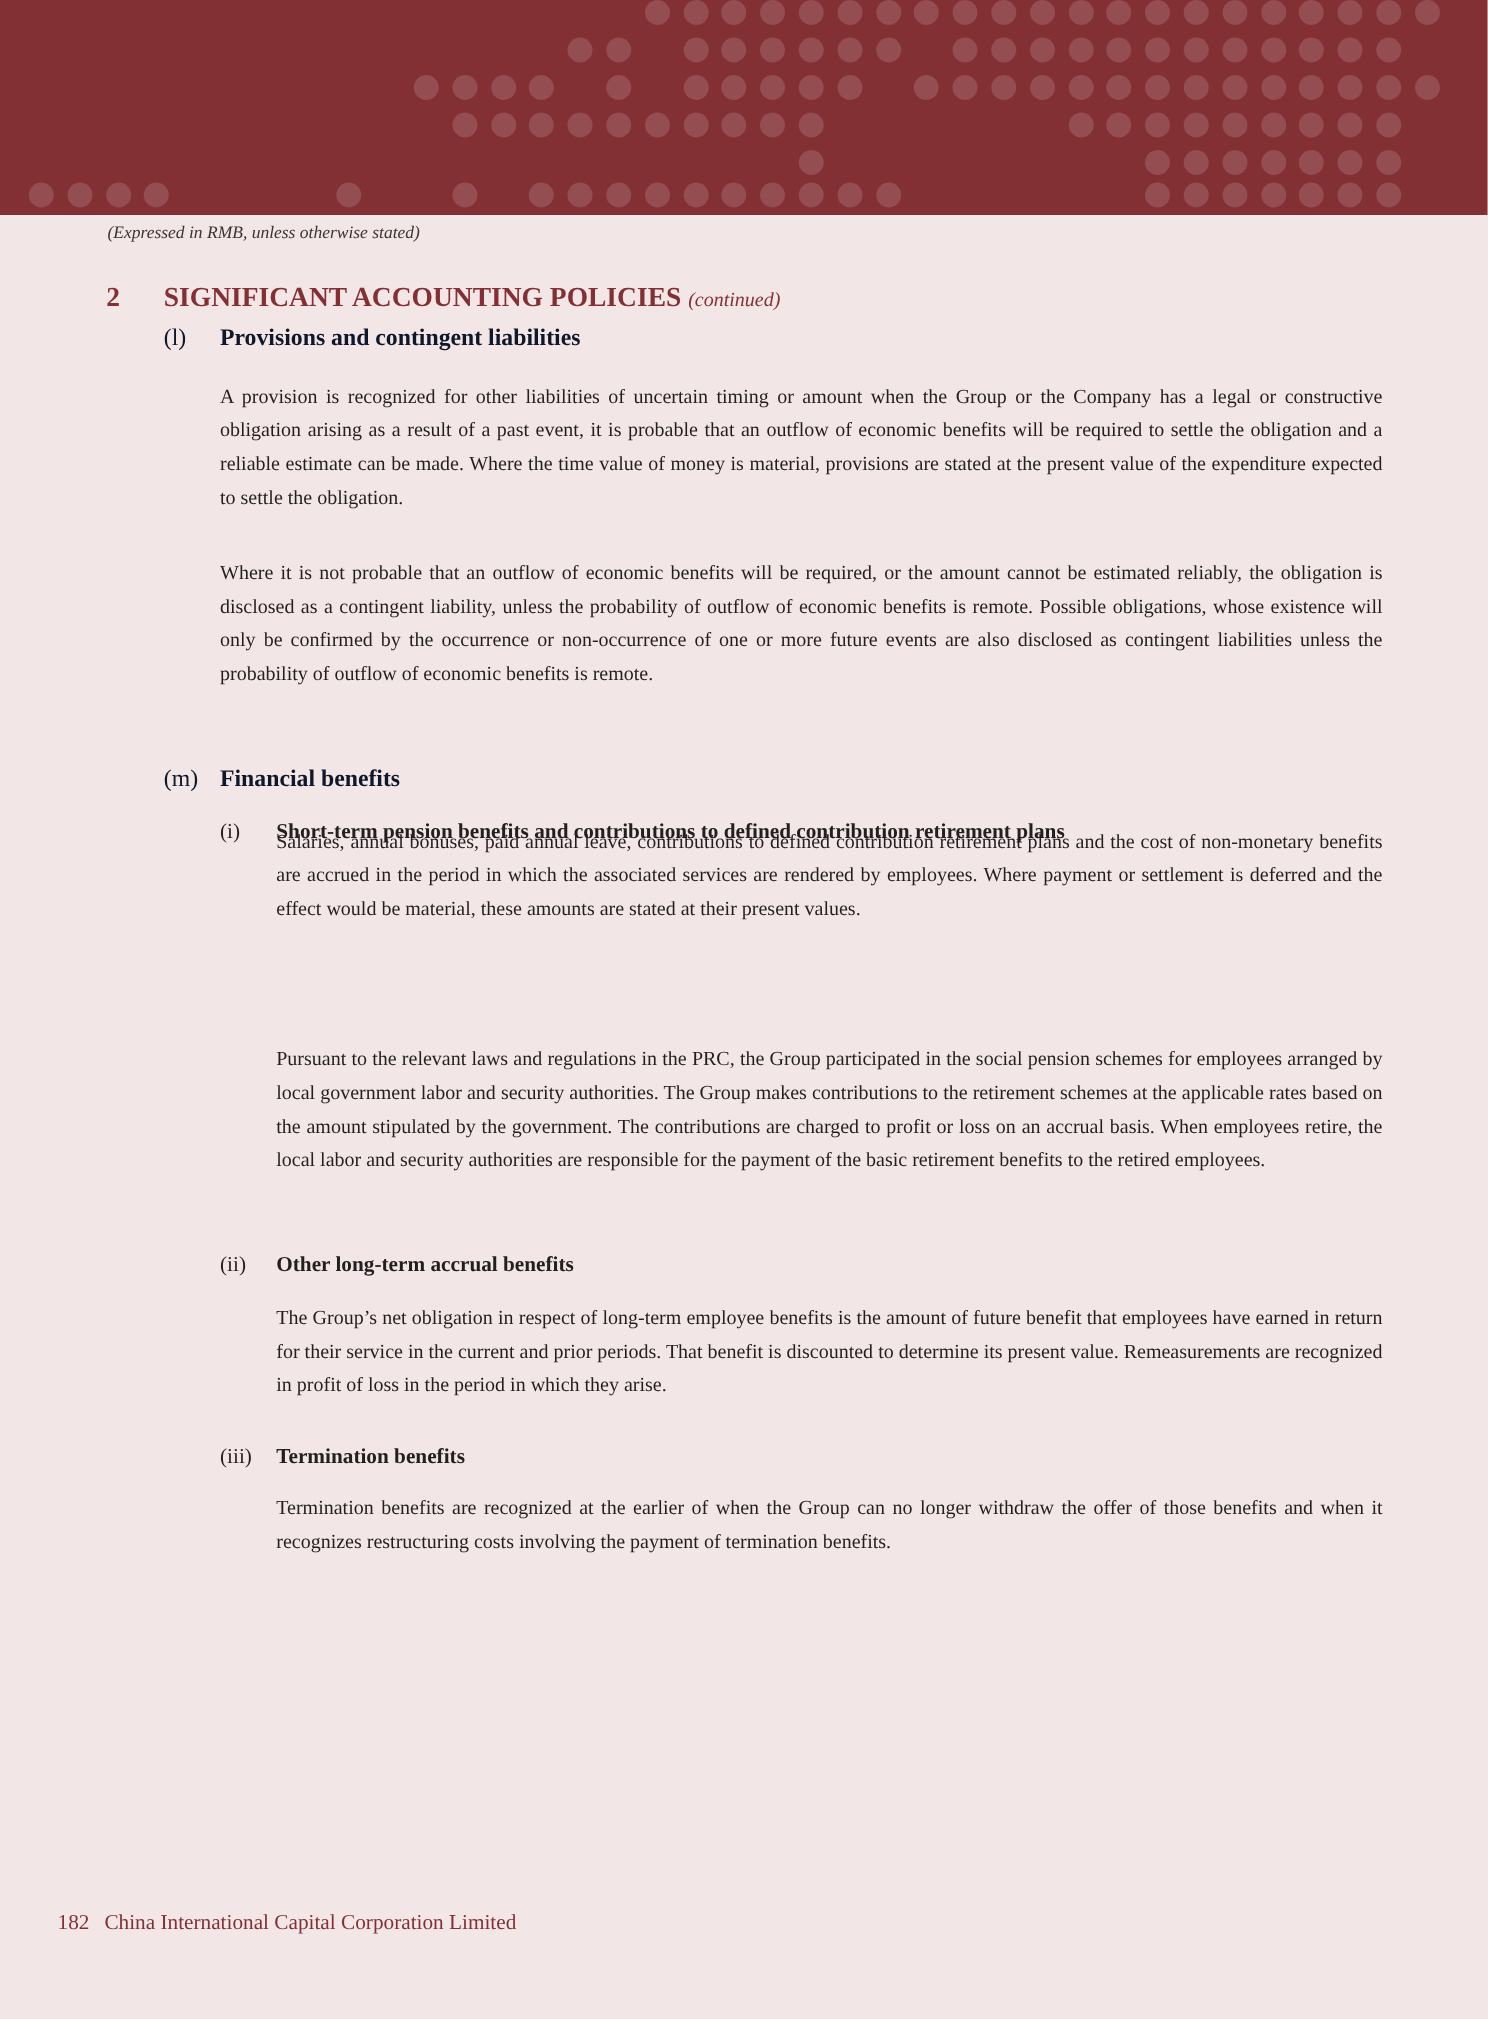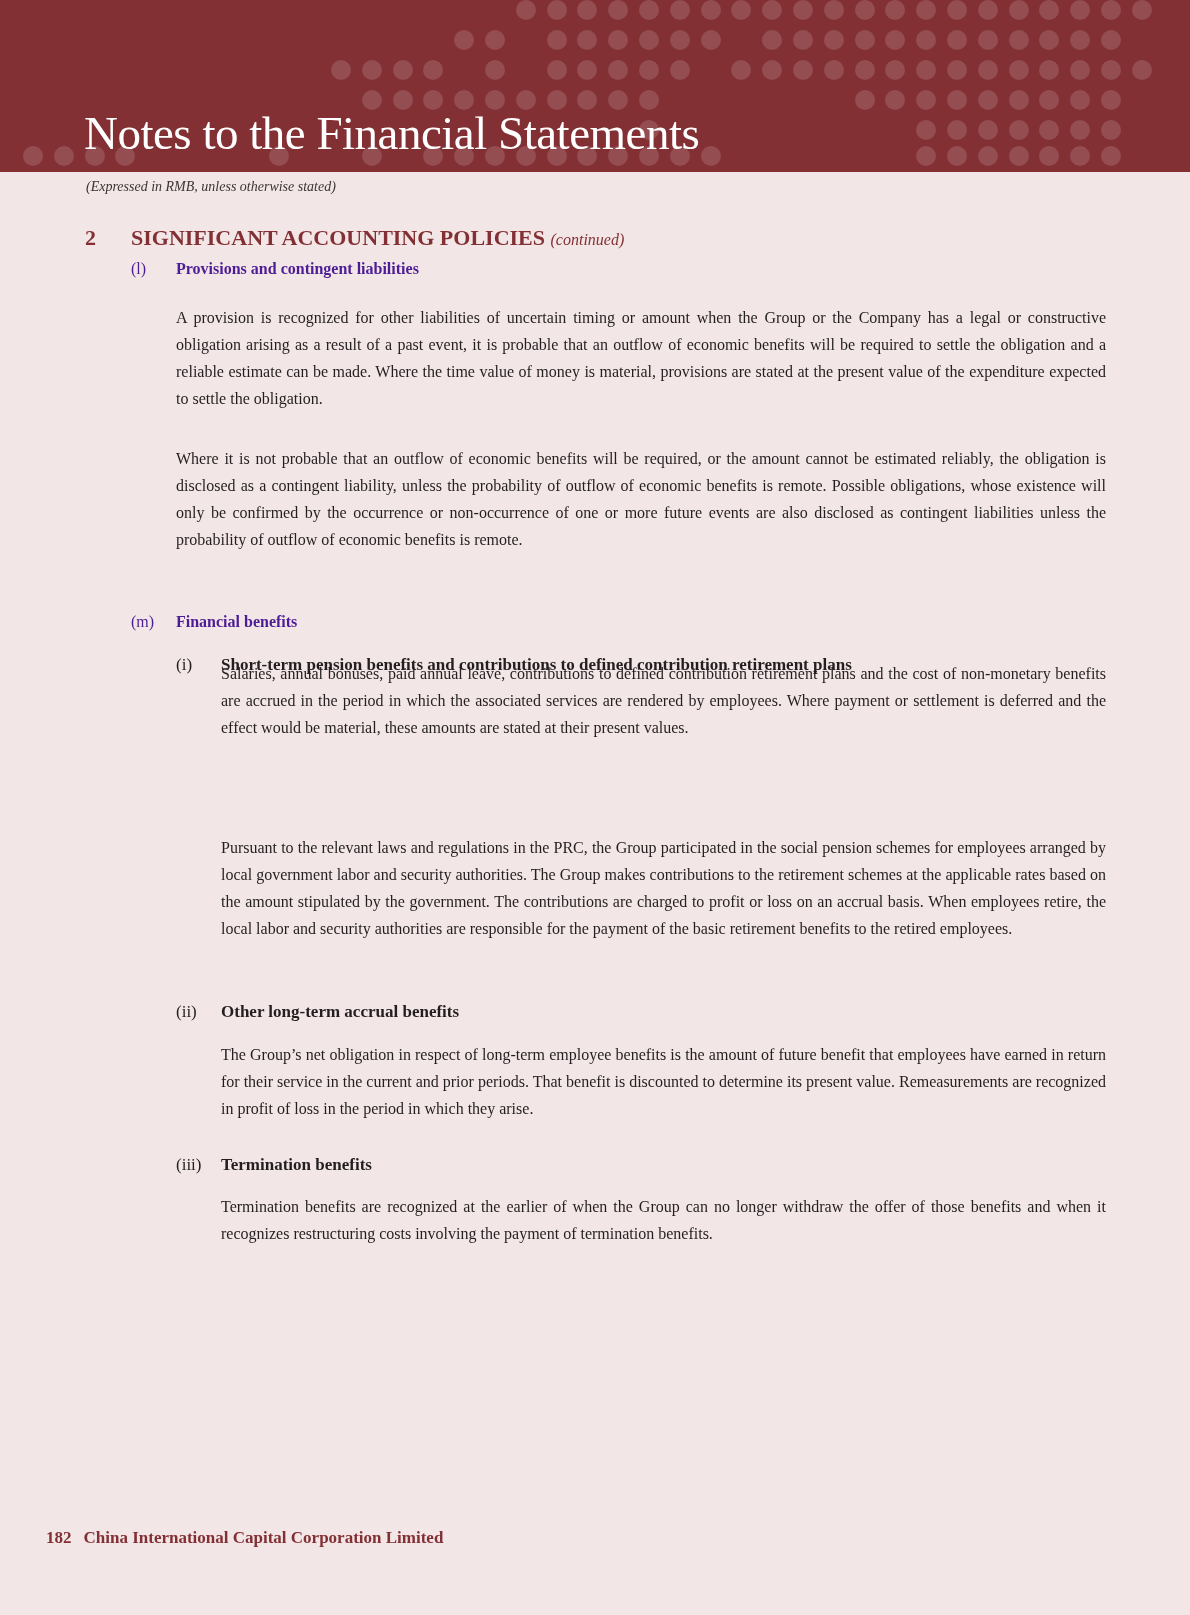--- a/index.html
+++ b/index.html
@@ -25,35 +25,35 @@
     position: absolute; left: 86px; top: 179px;
     font-size: 14px; font-style: italic; color: #3a3435;
   }
   .section-heading {
     position: absolute; left: 85px; top: 225px;
     font-size: 22px; font-weight: bold; color: #833035; white-space: nowrap;
   }
   .section-heading .num { display: inline-block; width: 46px; }
   .section-heading .cont { font-size: 16px; font-weight: normal; font-style: italic; }
   .h2 {
-    position: absolute; left: 131px; font-size: 16px; font-weight: bold; color: #4c1d95; white-space: nowrap;
+    position: absolute; left: 131px; font-size: 19px; font-weight: bold; color: #0f172a; white-space: nowrap;
   }
   .h2 .lbl { display: inline-block; width: 45px; font-weight: normal; }
   .h3 {
     position: absolute; left: 176px; font-size: 17px; font-weight: bold; color: #231f20; white-space: nowrap;
   }
   .h3 .lbl { display: inline-block; width: 45px; font-weight: normal; }
   .para {
     position: absolute; font-size: 16px; line-height: 27px; text-align: justify; margin: 0;
     color: #231f20;
   }
   .p-l { left: 176px; width: 930px; }
   .p-m { left: 221px; width: 885px; }
   .footer {
-    position: absolute; left: 46px; top: 1528px; font-size: 17px; font-weight: bold; color: #833035; white-space: nowrap;
+    position: absolute; left: 46px; top: 1528px; font-size: 17px; font-weight: normal; color: #833035; white-space: nowrap;
   }
   .footer .pg { display: inline-block; margin-right: 12px; }
 </style>
 </head>
 <body>
 
 <div class="banner">
   <div class="dots" id="dots">
       <div class="dot" style="left: 515.8px; top: 0px;"></div>
       <div class="dot" style="left: 546.6px; top: 0px;"></div>
@@ -164,21 +164,20 @@
       <div class="dot" style="left: 669.8px; top: 146px;"></div>
       <div class="dot" style="left: 700.6px; top: 146px;"></div>
       <div class="dot" style="left: 916.2px; top: 146px;"></div>
       <div class="dot" style="left: 947px; top: 146px;"></div>
       <div class="dot" style="left: 977.8px; top: 146px;"></div>
       <div class="dot" style="left: 1008.6px; top: 146px;"></div>
       <div class="dot" style="left: 1039.4px; top: 146px;"></div>
       <div class="dot" style="left: 1070.2px; top: 146px;"></div>
       <div class="dot" style="left: 1101px; top: 146px;"></div>
     </div>
-  <h1 class="page-title">Notes to the Financial Statements</h1>
 </div>
 <div class="subtitle">(Expressed in RMB, unless otherwise stated)</div>
 
 <div class="section-heading">
   <span class="num">2</span><span>SIGNIFICANT ACCOUNTING POLICIES</span>
   <span class="cont">(continued)</span>
 </div>
 
 <div class="h2" style="top:260px;">
   <span class="lbl">(l)</span><span>Provisions and contingent liabilities</span>

